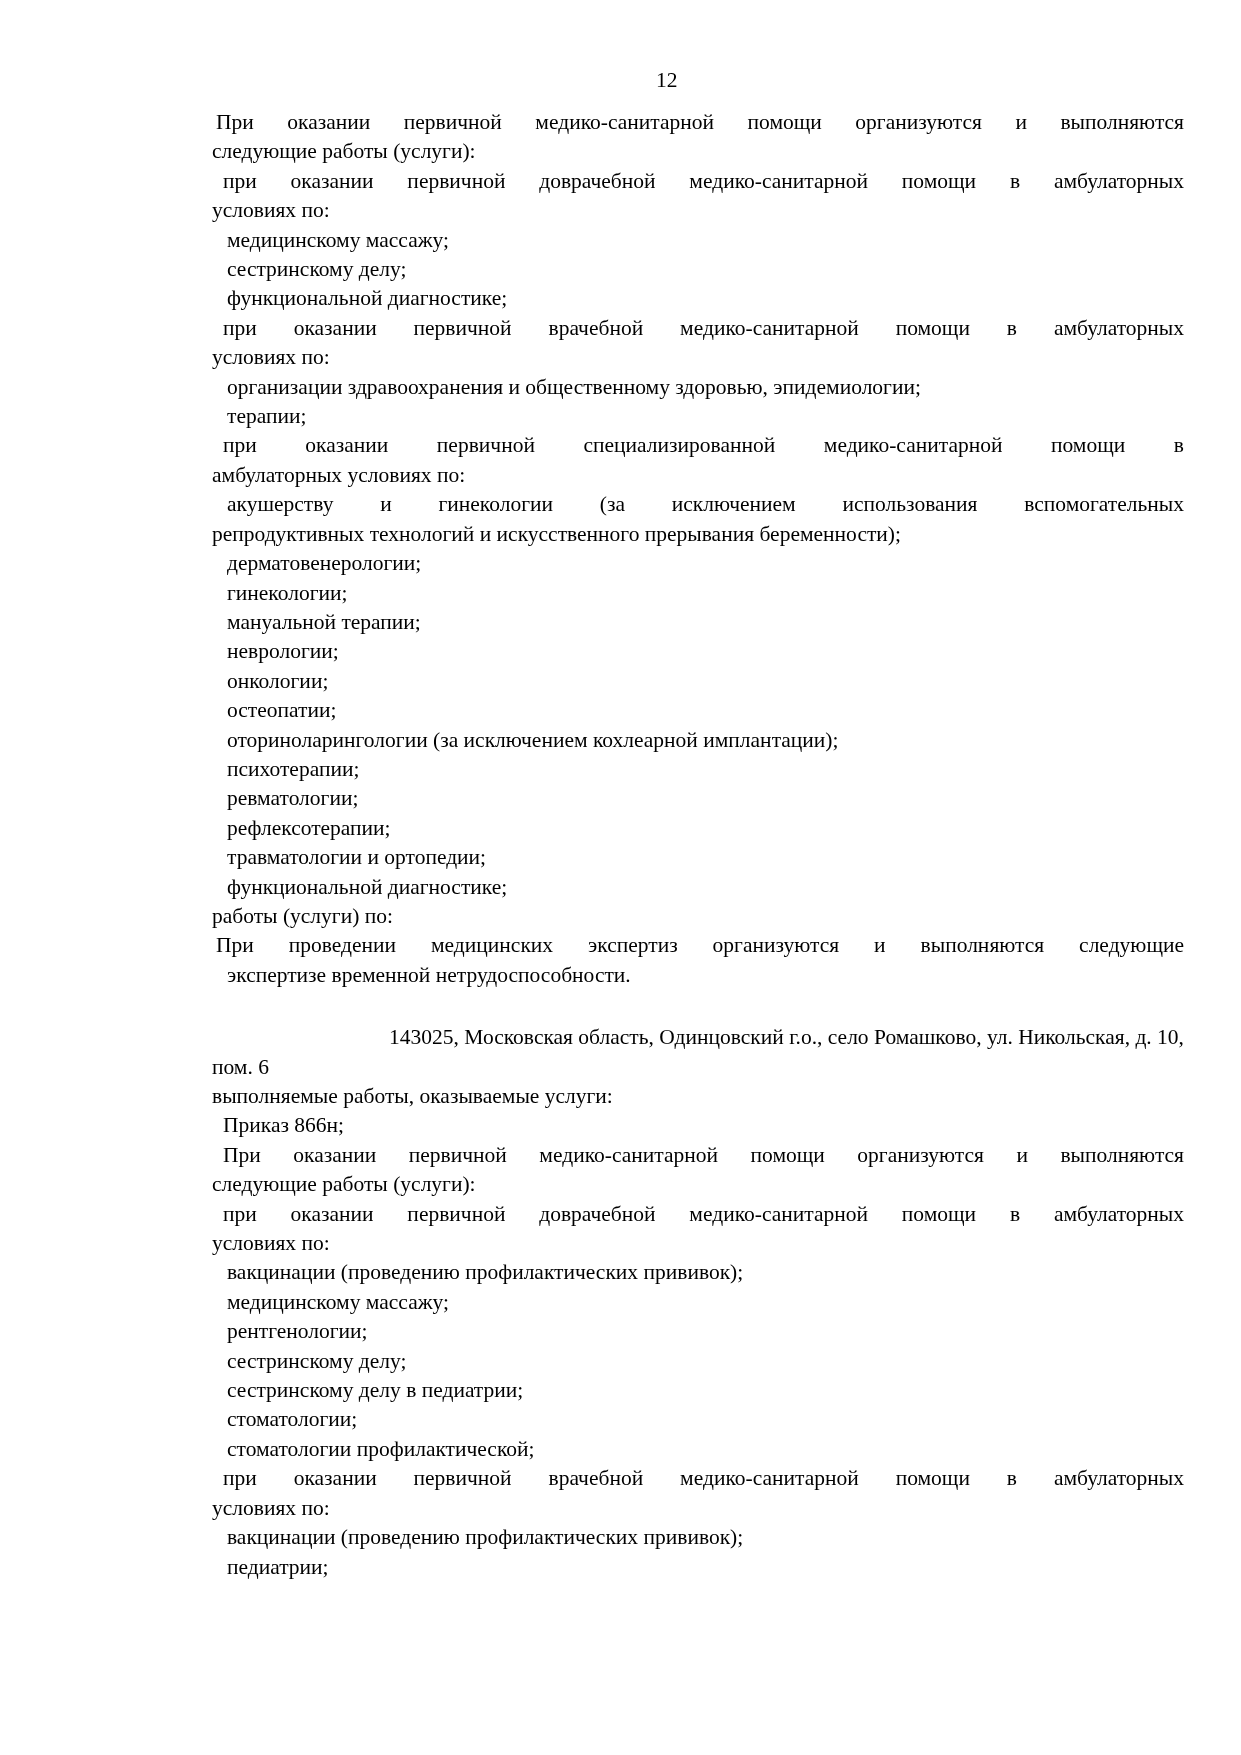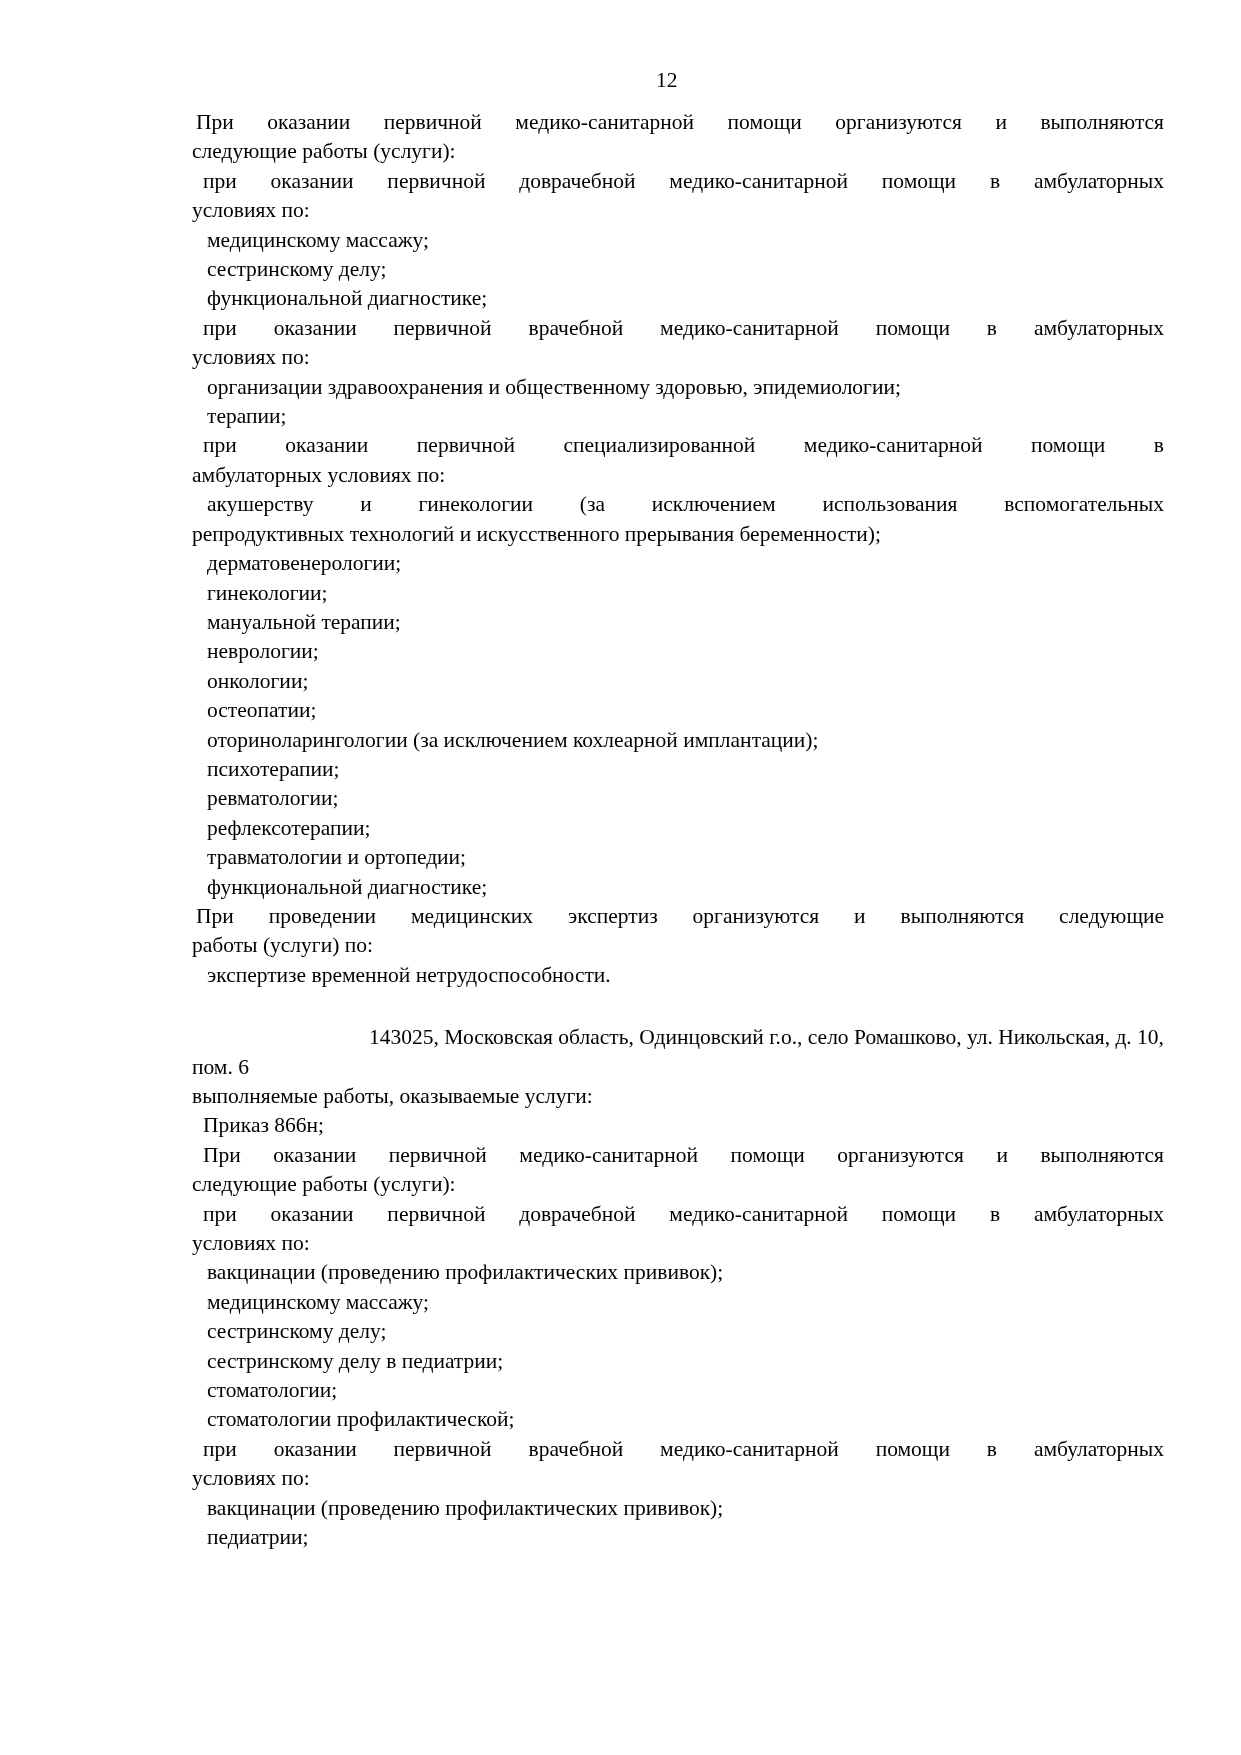--- a/index.html
+++ b/index.html
@@ -18,21 +18,21 @@
     color: #000000;
   }
   .page-number {
     position: absolute;
     left: 656px;
     top: 66px;
     line-height: 29.4px;
   }
   .content {
     position: absolute;
-    left: 192px;
+    left: 212px;
     top: 108px;
     width: 972px;
   }
   .line {
     line-height: 29.4px;
     min-height: 29.4px;
     text-align: left;
     text-justify: inter-word;
   }
   .line.j {
@@ -72,36 +72,37 @@
         <div class="line i3">мануальной терапии;</div>
         <div class="line i3">неврологии;</div>
         <div class="line i3">онкологии;</div>
         <div class="line i3">остеопатии;</div>
         <div class="line i3">оториноларингологии (за исключением кохлеарной имплантации);</div>
         <div class="line i3">психотерапии;</div>
         <div class="line i3">ревматологии;</div>
         <div class="line i3">рефлексотерапии;</div>
         <div class="line i3">травматологии и ортопедии;</div>
         <div class="line i3">функциональной диагностике;</div>
+        <div class="line i0">работы (услуги) по:</div>
         <div class="line i1 j">При проведении медицинских экспертиз организуются и выполняются следующие</div>
-        <div class="line i0">работы (услуги) по:</div>
         <div class="line i3">экспертизе временной нетрудоспособности.</div>
       </div>
       <div class="section-gap"></div>
       <div>
         <div class="line i1">143025, Московская область, Одинцовский г.о., село Ромашково, ул. Никольская, д. 10,</div>
         <div class="line i0">пом. 6</div>
         <div class="line i0">выполняемые работы, оказываемые услуги:</div>
         <div class="line i2">Приказ 866н;</div>
         <div class="line i2 j">При оказании первичной медико-санитарной помощи организуются и выполняются</div>
         <div class="line i0">следующие работы (услуги):</div>
         <div class="line i2 j">при оказании первичной доврачебной медико-санитарной помощи в амбулаторных</div>
         <div class="line i0">условиях по:</div>
         <div class="line i3">вакцинации (проведению профилактических прививок);</div>
         <div class="line i3">медицинскому массажу;</div>
+        <div class="line i3">рентгенологии;</div>
         <div class="line i3">сестринскому делу;</div>
         <div class="line i3">сестринскому делу в педиатрии;</div>
         <div class="line i3">стоматологии;</div>
         <div class="line i3">стоматологии профилактической;</div>
         <div class="line i2 j">при оказании первичной врачебной медико-санитарной помощи в амбулаторных</div>
         <div class="line i0">условиях по:</div>
         <div class="line i3">вакцинации (проведению профилактических прививок);</div>
         <div class="line i3">педиатрии;</div>
       </div>
     </div>

